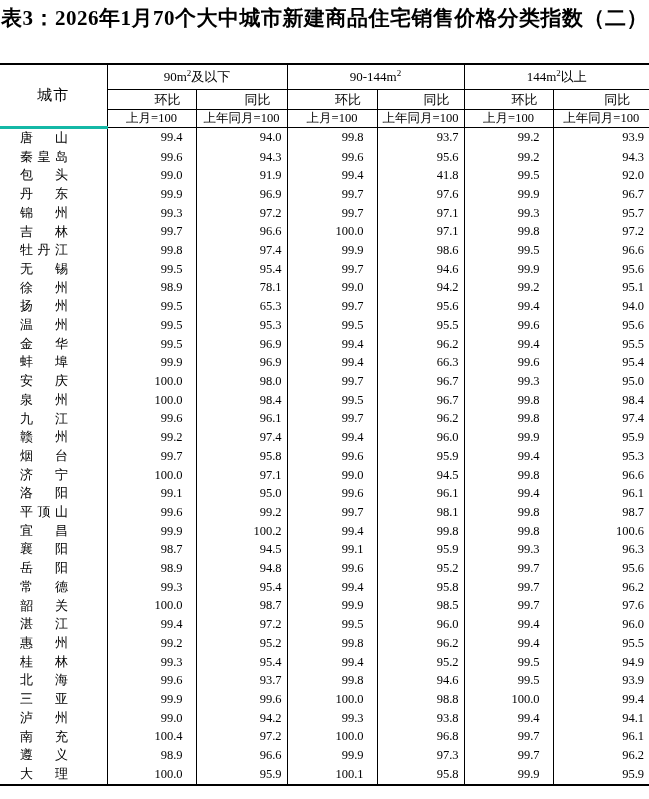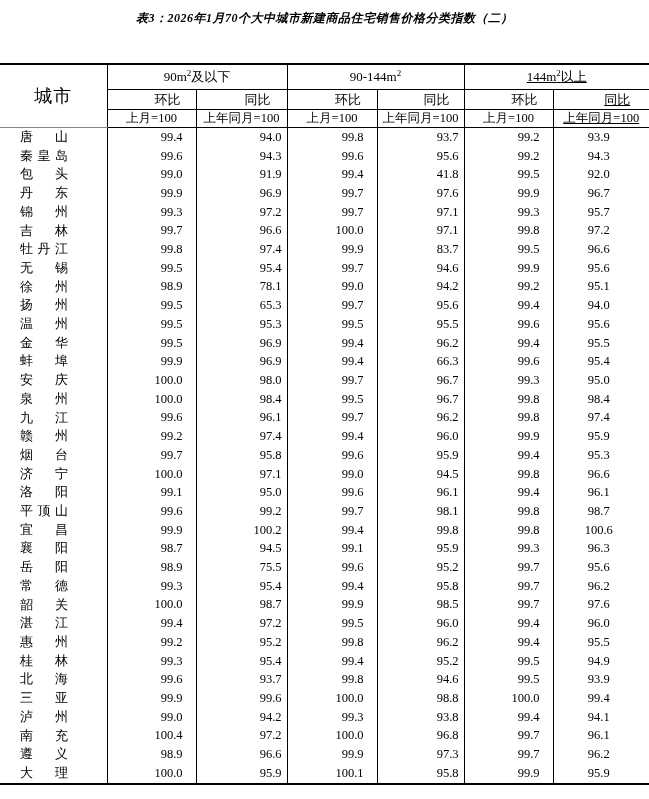--- a/index.html
+++ b/index.html
@@ -10,26 +10,25 @@
     font-family: "Liberation Serif", "DejaVu Serif", serif;
   }
   body {
     width: 649px;
     height: 799px;
     overflow: hidden;
     position: relative;
   }
   .page-title {
     margin: 8px 0 0 0;
-    font-size: 12px;
+    font-size: 21px;
     font-weight: bold;
     text-align: center;
     line-height: 20px;
     letter-spacing: 0.5px;
-    font-style: italic;
   }
   table.price-table {
     width: 649px;
     border-collapse: collapse;
     table-layout: fixed;
     margin-top: 35px;
     border-top: 2px solid #000;
     border-bottom: 2px solid #000;
   }
   th {
@@ -41,48 +40,48 @@
   }
   th sup {
     font-size: 9px;
     line-height: 0;
   }
   tr.hrow1 th { height: 24px; }
   tr.hrow2 th { height: 19px; padding-left: 32px; }
   tr.hrow3 th { height: 17px; }
   th.city-head {
     border-right: 1px solid #000;
-    border-bottom: 1px solid #14b8a6;
-    font-size: 18px;
+    border-bottom: 3px solid #14b8a6;
+    font-size: 15px;
     letter-spacing: 1px;
     text-align: center;
   }
   th.group-head, th.sub-head, th.base-head {
     border-right: 1px solid #000;
     border-bottom: 1px solid #000;
     margin-left: 16px;
   }
-  th.last-col { border-right: none; text-decoration: underline; }
+  th.last-col { border-right: none; }
   th.base-head { font-size: 12.5px; }
   td {
     padding: 0;
     height: 18.7px;
     vertical-align: middle;
   }
   td.city-cell {
     border-right: 1px solid #000;
   }
   td.num {
     border-right: 1px solid #000;
     text-align: right;
     font-size: 12.5px;
   }
   td.num.tb { padding-right: 5px; }
   td.num.hb { padding-right: 13px; }
-  td.num.last-col { border-right: none; padding-right: 5px; text-align: center; }
+  td.num.last-col { border-right: none; padding-right: 5px; }
   .city-name {
     display: flex;
     justify-content: space-between;
     width: 48px;
     margin-left: 20px;
     font-size: 13px;
     line-height: 18.7px;
   }
   .city-name i { font-style: normal; }
 </style>
@@ -215,21 +214,21 @@
     <td class="city-cell">
           <span class="city-name">
             <i>牡</i>
             <i>丹</i>
             <i>江</i>
           </span>
         </td>
     <td class="num hb">99.8</td>
     <td class="num tb">97.4</td>
     <td class="num hb">99.9</td>
-    <td class="num tb">83.7</td>
+    <td class="num tb">98.6</td>
     <td class="num hb">99.5</td>
     <td class="num tb last-col">96.6</td>
   </tr>
       <tr>
     <td class="city-cell">
           <span class="city-name">
             <i>无</i>
             <i>锡</i>
           </span>
         </td>
@@ -452,21 +451,21 @@
     <td class="num tb last-col">96.3</td>
   </tr>
       <tr>
     <td class="city-cell">
           <span class="city-name">
             <i>岳</i>
             <i>阳</i>
           </span>
         </td>
     <td class="num hb">98.9</td>
-    <td class="num tb">75.5</td>
+    <td class="num tb">94.8</td>
     <td class="num hb">99.6</td>
     <td class="num tb">95.2</td>
     <td class="num hb">99.7</td>
     <td class="num tb last-col">95.6</td>
   </tr>
       <tr>
     <td class="city-cell">
           <span class="city-name">
             <i>常</i>
             <i>德</i>

